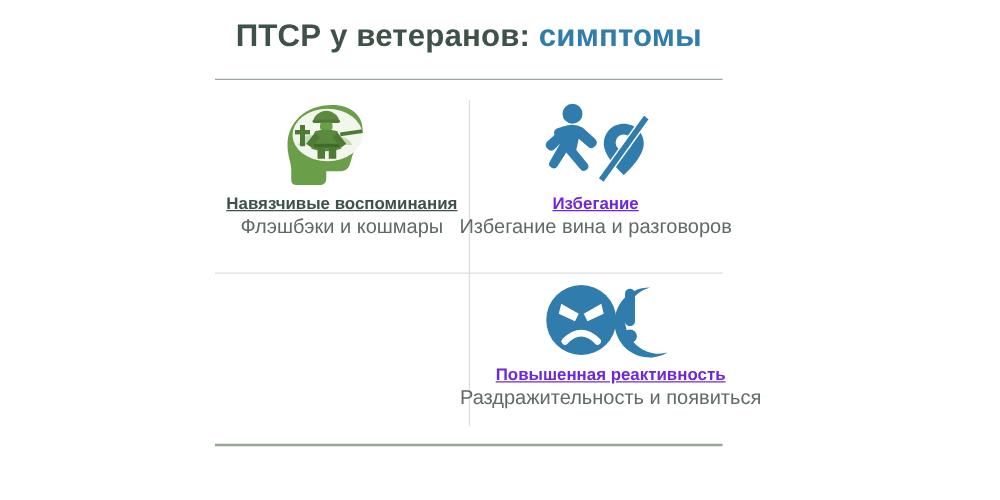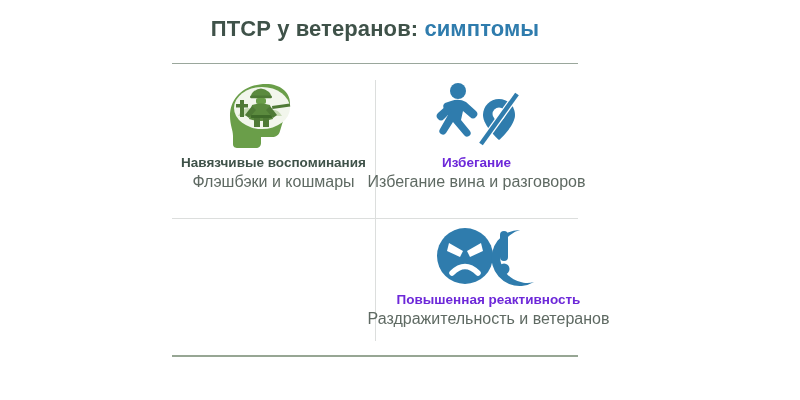--- a/index.html
+++ b/index.html
@@ -25,21 +25,21 @@
 
   
   .title-block {
     position: absolute;
     left: 172px;
     top: 14px;
     width: 406px;
     text-align: center;
   }
   .title-line {
-    font-size: 22px;
+    font-size: 25px;
     font-weight: bold;
     letter-spacing: 0.1px;
     line-height: 30px;
     white-space: nowrap;
   }
   .title-main {
     color: #3f5249;
   }
   .title-accent {
     color: #2f7cad;
@@ -106,20 +106,21 @@
     margin-top: 4px;
   }
 
   .cell-title {
     font-size: 13.5px;
     font-weight: bold;
     line-height: 16px;
     margin-top: 3px;
     text-align: center;
     white-space: nowrap;
+    text-decoration: underline;
   }
   .cell-sub {
     font-size: 16px;
     font-weight: normal;
     color: #5f6a63;
     line-height: 14px;
     margin-top: 4px;
     text-align: center;
     white-space: nowrap;
   }
@@ -237,20 +238,20 @@
 
           <path d="M18 48 q13 -13 26 0" stroke="#ffffff" stroke-width="5.5" fill="none" stroke-linecap="round"></path>
 
           <rect x="66" y="6" width="8" height="30" rx="4" fill="#2f7cad"></rect>
           <circle cx="70" cy="44" r="5.5" fill="#2f7cad"></circle>
 
           <path d="M86 5 a28 28 0 1 0 14 52 a23 23 0 1 1 -14 -52 z" fill="#2f7cad"></path>
         </svg>
       </div>
       <div class="cell-title blue-text">Повышенная реактивность</div>
-      <div class="cell-sub">Раздражительность и ветеранов</div>
+      <div class="cell-sub">Раздражительность и появиться</div>
     </div>
 
   </div>
 
   <div class="footer-rule"></div>
 
 </div>
 
 </body></html>

